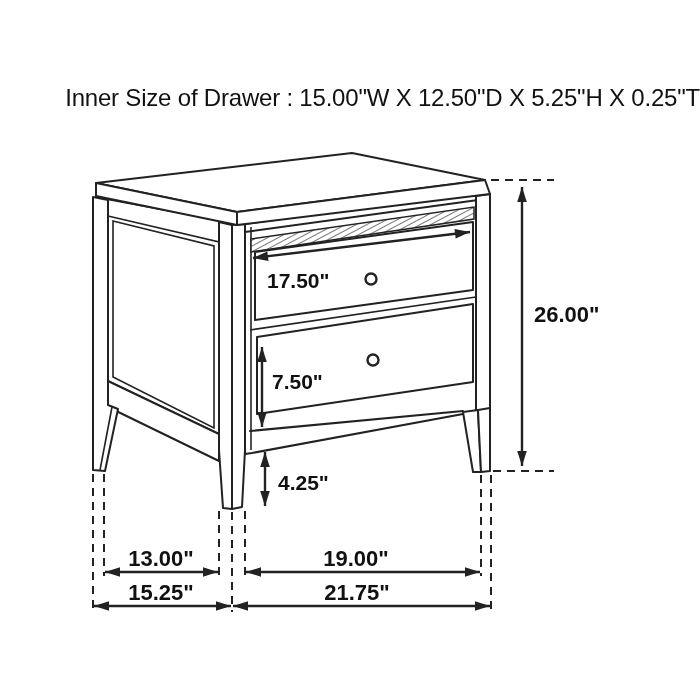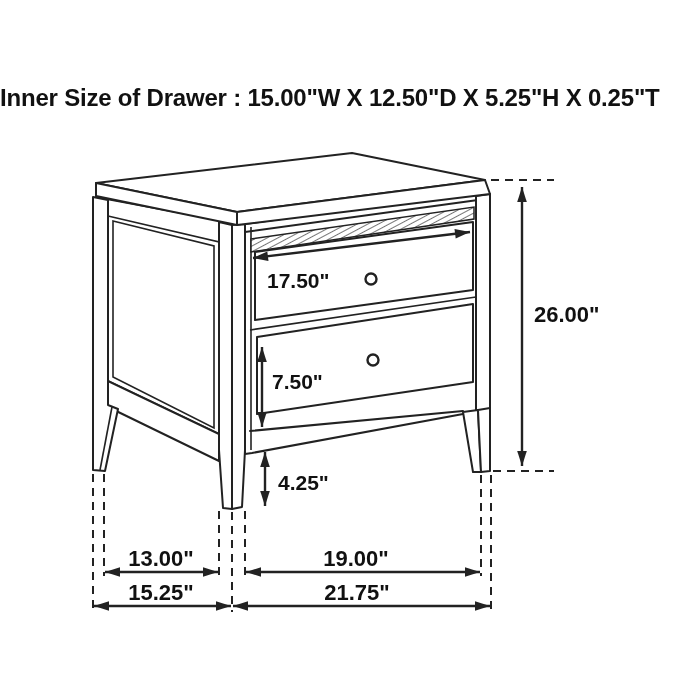--- a/index.html
+++ b/index.html
@@ -10,22 +10,22 @@
   html,body{margin:0;padding:0;}
   body{
     width:700px;height:700px;
     background:var(--bg);
     font-family:"Liberation Sans", sans-serif;
     overflow:hidden;
   }
   .stage{position:relative;width:700px;height:700px;background:var(--bg);}
   .title{
     position:absolute;top:84px;left:0;right:0;
-    text-align:left;
-    font-size:24px;font-weight:bold;color:var(--text);
+    text-align:right;
+    font-size:24px;font-weight:normal;color:var(--text);
     letter-spacing:-0.2px;white-space:nowrap;
   }
   svg{position:absolute;top:0;left:0;}
   .part{fill:#ffffff;stroke:var(--line);stroke-width:2;stroke-linejoin:round;}
   .ln{fill:none;stroke:var(--line);stroke-width:2;stroke-linecap:round;}
   .thin{fill:none;stroke:var(--line);stroke-width:1.6;}
   .dash{fill:none;stroke:var(--line);stroke-width:2;stroke-dasharray:8 6;}
   .dim{fill:none;stroke:var(--line);stroke-width:2.4;}
   .head{fill:var(--line);stroke:none;}
   .lbl{fill:var(--text);font-weight:bold;font-size:22px;}

